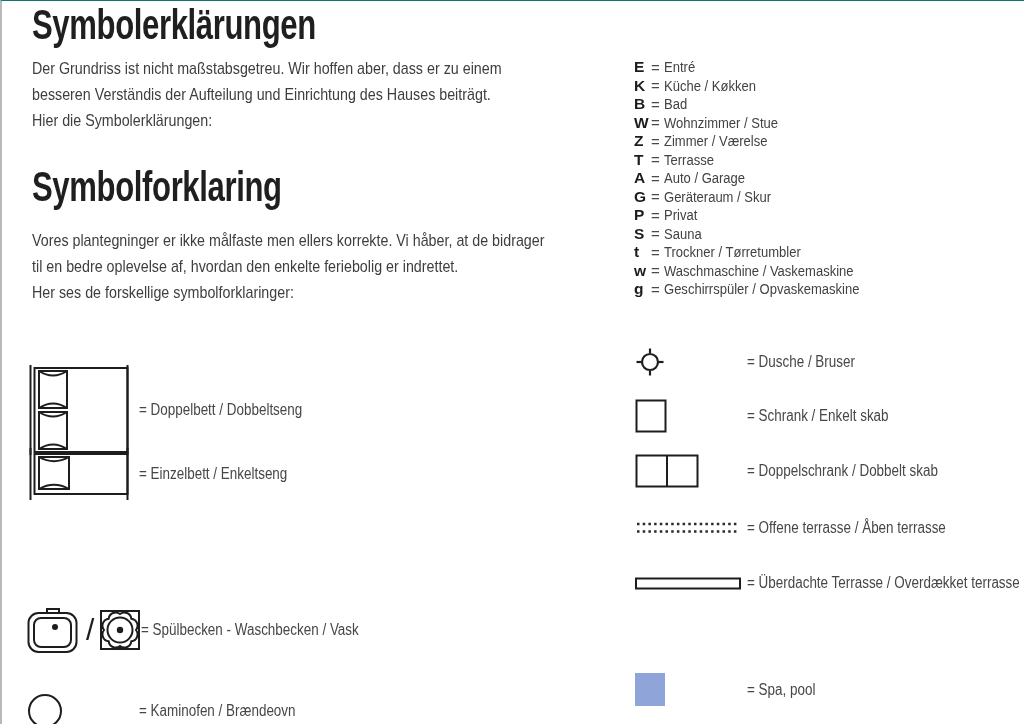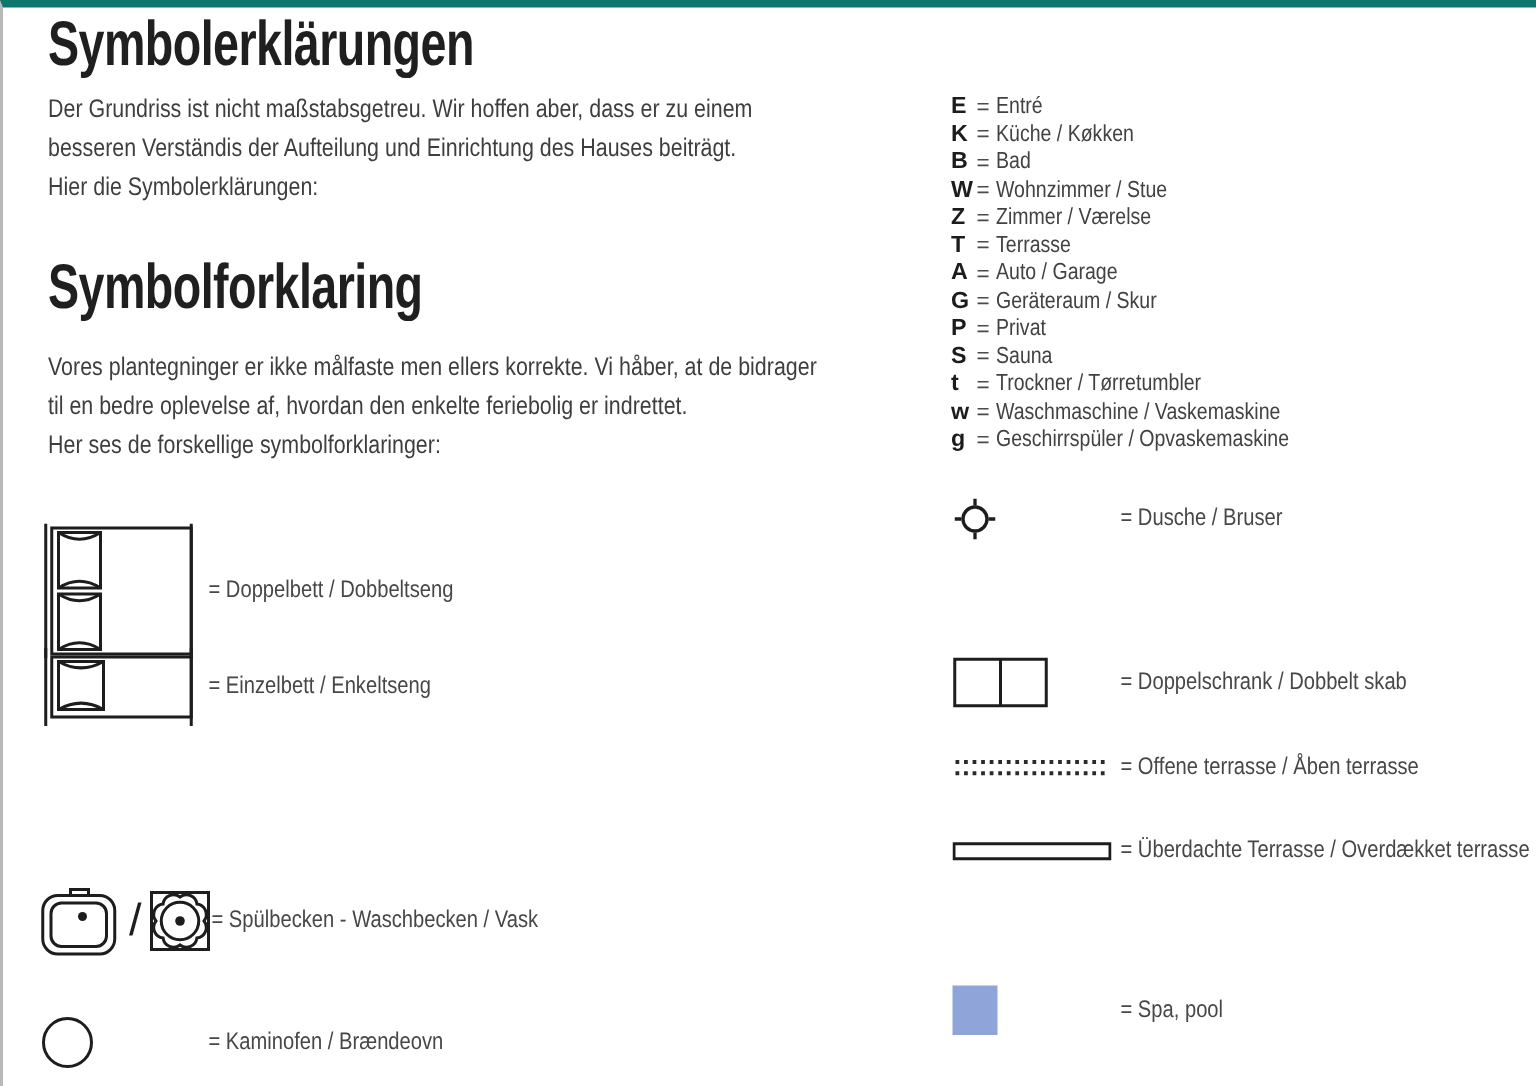--- a/index.html
+++ b/index.html
@@ -3,21 +3,21 @@
 <meta charset="utf-8">
 <style>
   html,body{margin:0;padding:0;background:#e8e8e8;}
   .page{
     position:relative;
     width:1024px;height:724px;
     margin:0 auto;
     background:#ffffff;
     box-sizing:border-box;
     border-left:2px solid #b9b9b9;
-    border-top:5px solid #0f766e;
+    border-top:1px solid #0f766e;
     font-family:"Liberation Sans", sans-serif;
     color:#3f3f3f;
     overflow:hidden;
   }
   .cond{transform:scaleX(0.84);transform-origin:left center;}
   .cond-h{transform:scaleX(0.74);transform-origin:left center;}
   h1{
     position:absolute;left:30px;margin:0;
     font-size:42px;line-height:46px;font-weight:700;
     letter-spacing:-0.5px;color:#1f1f1f;white-space:nowrap;
@@ -33,21 +33,21 @@
   .p-dk{top:227px;}
 
   
   .letters{position:absolute;left:632px;top:57px;}
   .lrow{display:grid;grid-template-columns:17px 13px auto;height:18.5px;align-items:center;}
   .lkey{font-weight:700;font-size:15.5px;color:#1c1c1c;}
   .leq{font-size:15px;color:#4a4a4a;}
   .lval{font-size:15.5px;color:#424242;white-space:nowrap;}
 
   
-  .srow{position:absolute;display:flex;align-items:center;}
+  .srow{position:absolute;display:flex;align-items:center;margin-top:20px;}
   .srow-l{left:24px;}
   .srow-l .ibox{min-width:113px;display:flex;align-items:center;}
   .srow-r{left:633px;}
   .srow-r .ibox{min-width:112px;display:flex;align-items:center;}
   .lbl{font-size:16px;color:#474747;white-space:nowrap;}
   .slash{font-size:30px;font-weight:400;color:#1d1d1d;margin:0 5px 0 6px;line-height:30px;}
   svg{display:block;}
   .sq{width:30px;height:33px;}
   .sq-wet{background:#a9ccf3;}
   .sq-spa{background:#8fa5da;}
@@ -211,20 +211,28 @@
           <line x1="15" y1="1.5" x2="15" y2="6"></line>
           <line x1="15" y1="24" x2="15" y2="28.5"></line>
           <line x1="1.5" y1="15" x2="6" y2="15"></line>
           <line x1="24" y1="15" x2="28.5" y2="15"></line>
         </g>
       </svg>
     </div>
     <div class="lbl cond">= Dusche / Bruser</div>
   </div>
 
+  <div class="srow srow-r" style="top:378px;">
+    <div class="ibox">
+      <svg width="32" height="34" viewBox="0 0 32 34">
+        <rect x="1.5" y="1.5" width="29" height="31" stroke="#1d1d1d" stroke-width="2" fill="none"></rect>
+      </svg>
+    </div>
+    <div class="lbl cond">= Schrank / Enkelt skab</div>
+  </div>
 
   <div class="srow srow-r" style="top:433px;justify-content:flex-end;">
     <div class="ibox">
       <svg width="64" height="34" viewBox="0 0 64 34">
         <g stroke="#1d1d1d" stroke-width="2" fill="none">
           <rect x="1.5" y="1.5" width="61" height="31"></rect>
           <line x1="32" y1="1.5" x2="32" y2="32.5"></line>
         </g>
       </svg>
     </div>

